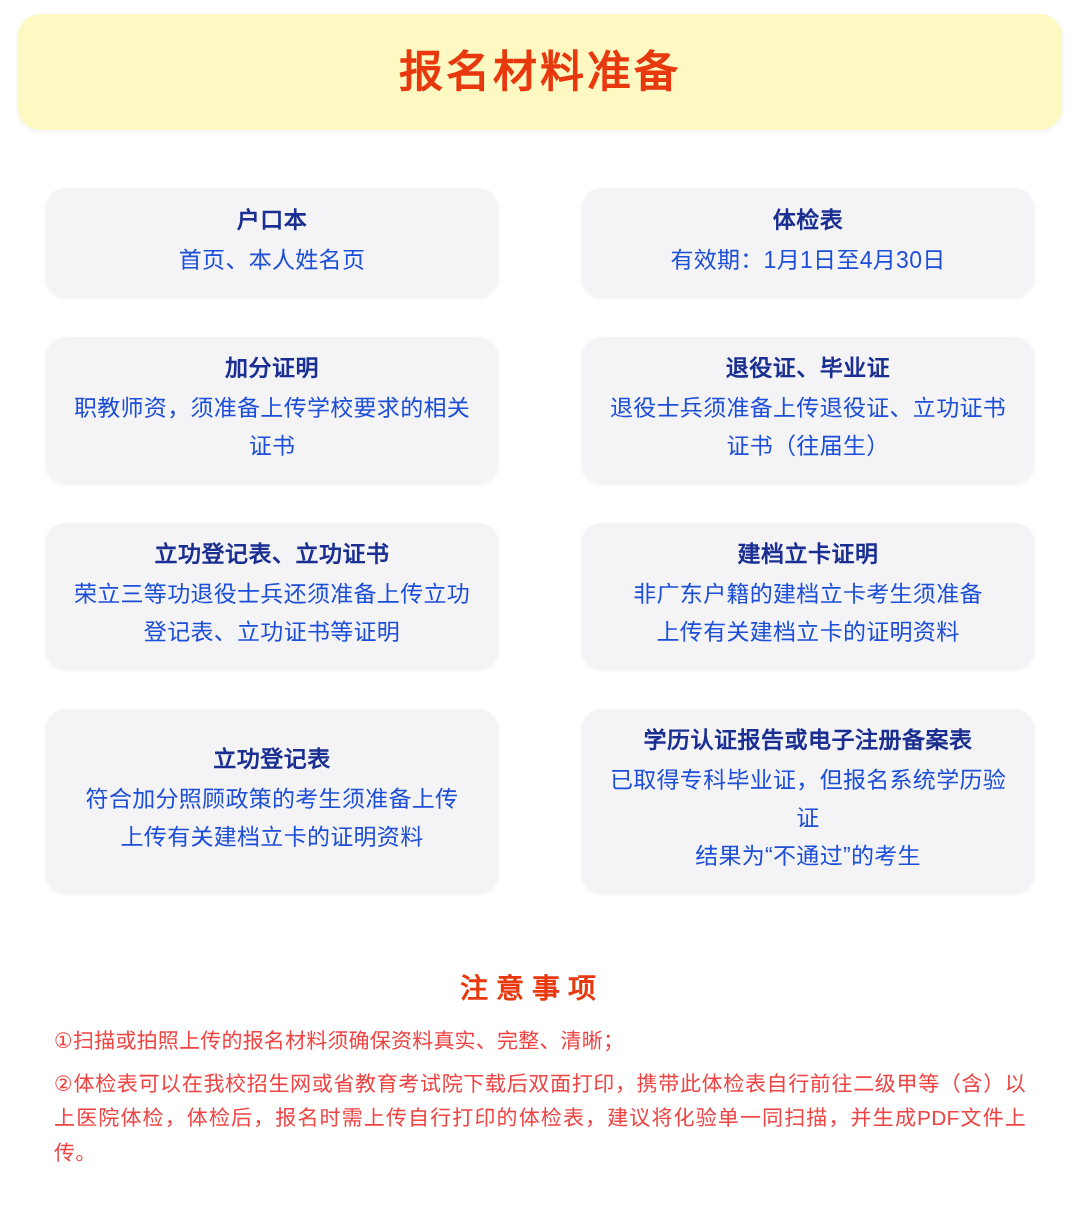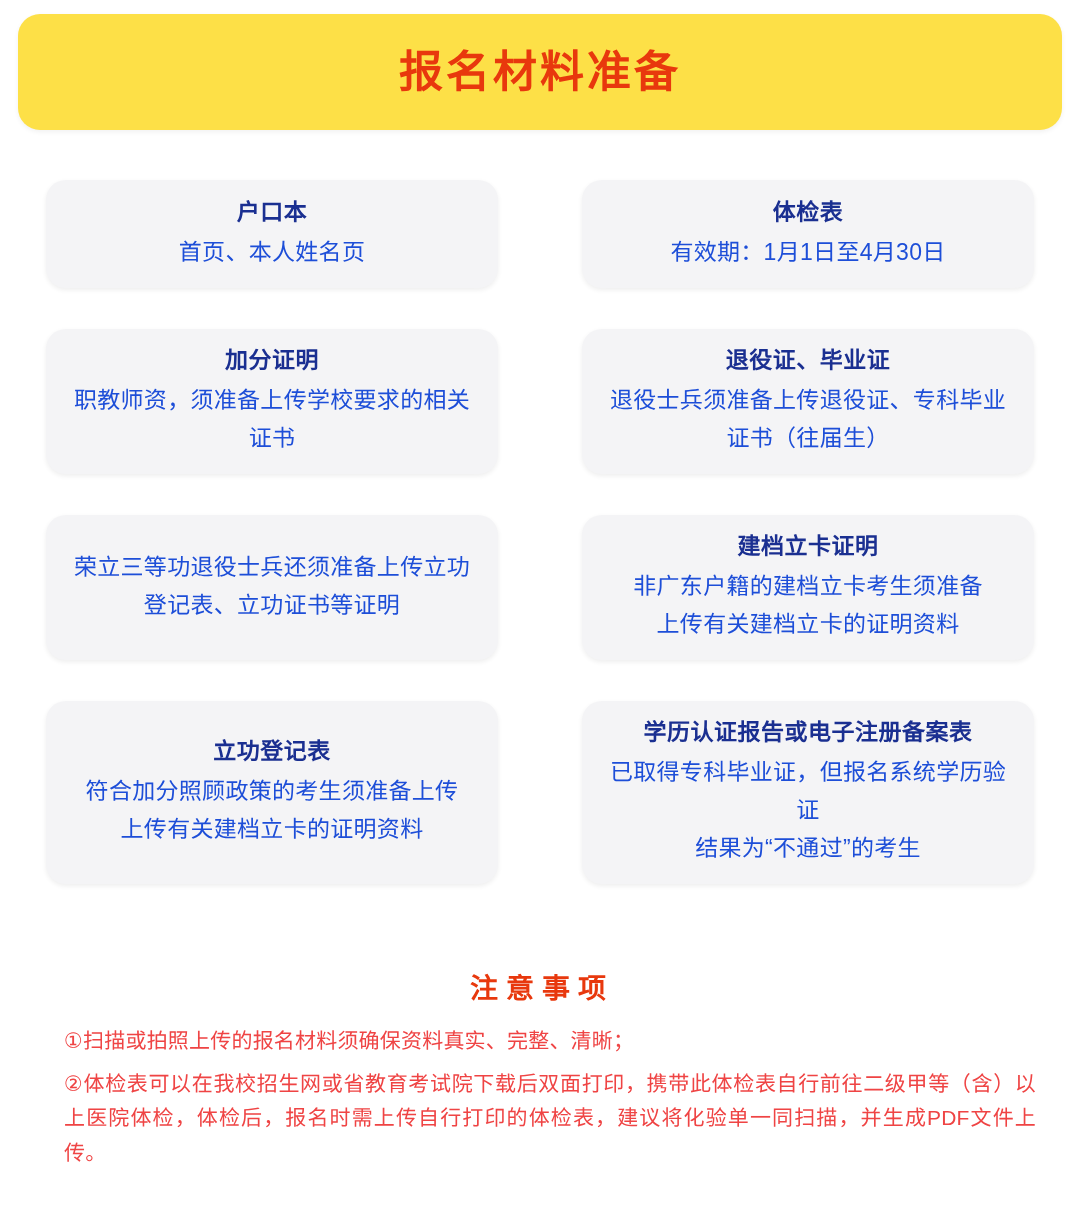--- a/index.html
+++ b/index.html
@@ -22,40 +22,40 @@
     overflow: hidden;
   }
 
   
   .header-card {
     position: absolute;
     left: 18px;
     top: 14px;
     width: 1044px;
     height: 116px;
-    background: #fde047;
+    background: #fef9c3;
     border-radius: 22px;
     box-shadow: 0 2px 5px rgba(0,0,0,0.06);
     display: flex;
     align-items: center;
     justify-content: center;
   }
   .header-title {
     font-size: 44px;
     font-weight: bold;
     color: #e8380d;
     letter-spacing: 3px;
     line-height: 1;
   }
 
   
   .grid {
     position: absolute;
     left: 46px;
-    top: 180px;
+    top: 188px;
     width: 988px;
     display: grid;
     grid-template-columns: 452px 452px;
     column-gap: 84px;
     row-gap: 41px;
   }
   .card {
     background: #f4f4f6;
     border-radius: 20px;
     box-shadow: 0 2px 5px rgba(0,0,0,0.07);
@@ -80,21 +80,21 @@
     font-size: 23px;
     color: #1d4ed8;
     line-height: 1.65;
     letter-spacing: 0.3px;
     white-space: pre-line;
   }
 
   
   .notes {
     position: absolute;
-    left: 48px;
+    left: 38px;
     top: 966px;
     width: 988px;
   }
   .notes-title {
     text-align: center;
     font-size: 28px;
     font-weight: bold;
     color: #e8380d;
     letter-spacing: 8px;
     margin-bottom: 18px;
@@ -129,25 +129,26 @@
       <div class="card-desc">有效期：1月1日至4月30日</div>
     </div>
 
     <div class="card">
       <div class="card-title">加分证明</div>
       <div class="card-desc">职教师资，须准备上传学校要求的相关证书</div>
     </div>
 
     <div class="card">
       <div class="card-title">退役证、毕业证</div>
-      <div class="card-desc">退役士兵须准备上传退役证、专科毕业
+      <div class="card-desc">退役士兵须准备上传退役证、立功证书
 证书（往届生）</div>
     </div>
 
     <div class="card">
+      <div class="card-title">立功登记表、立功证书</div>
       <div class="card-desc">荣立三等功退役士兵还须准备上传立功
 登记表、立功证书等证明</div>
     </div>
 
     <div class="card">
       <div class="card-title">建档立卡证明</div>
       <div class="card-desc">非广东户籍的建档立卡考生须准备
 上传有关建档立卡的证明资料</div>
     </div>
 

